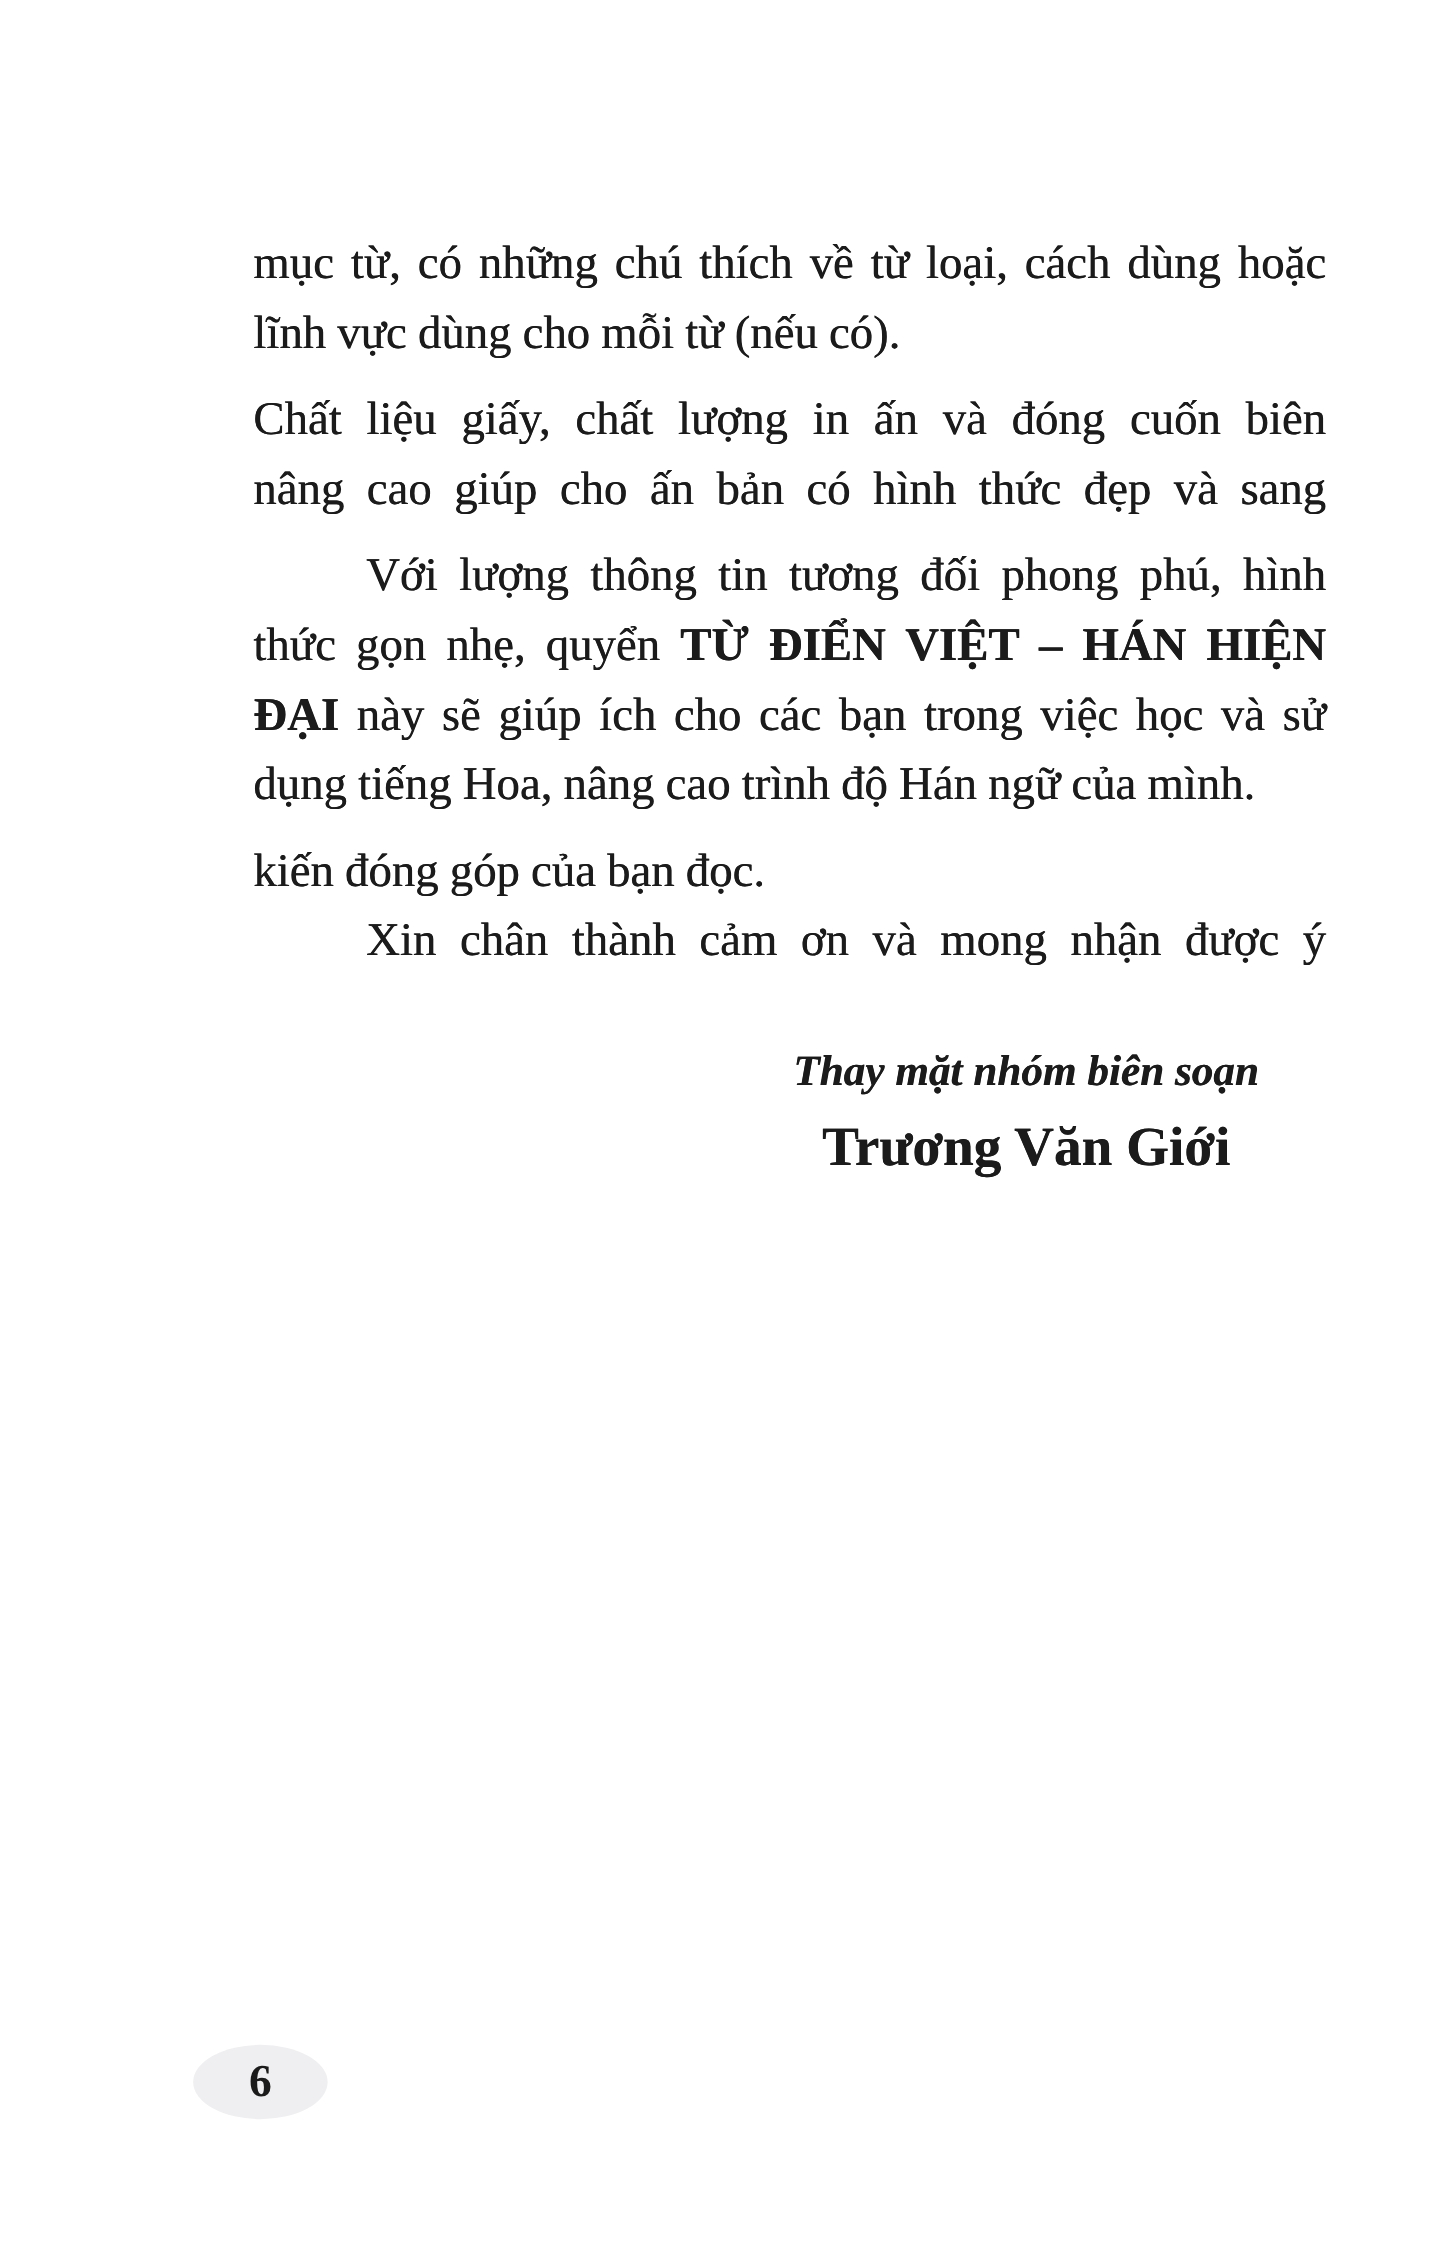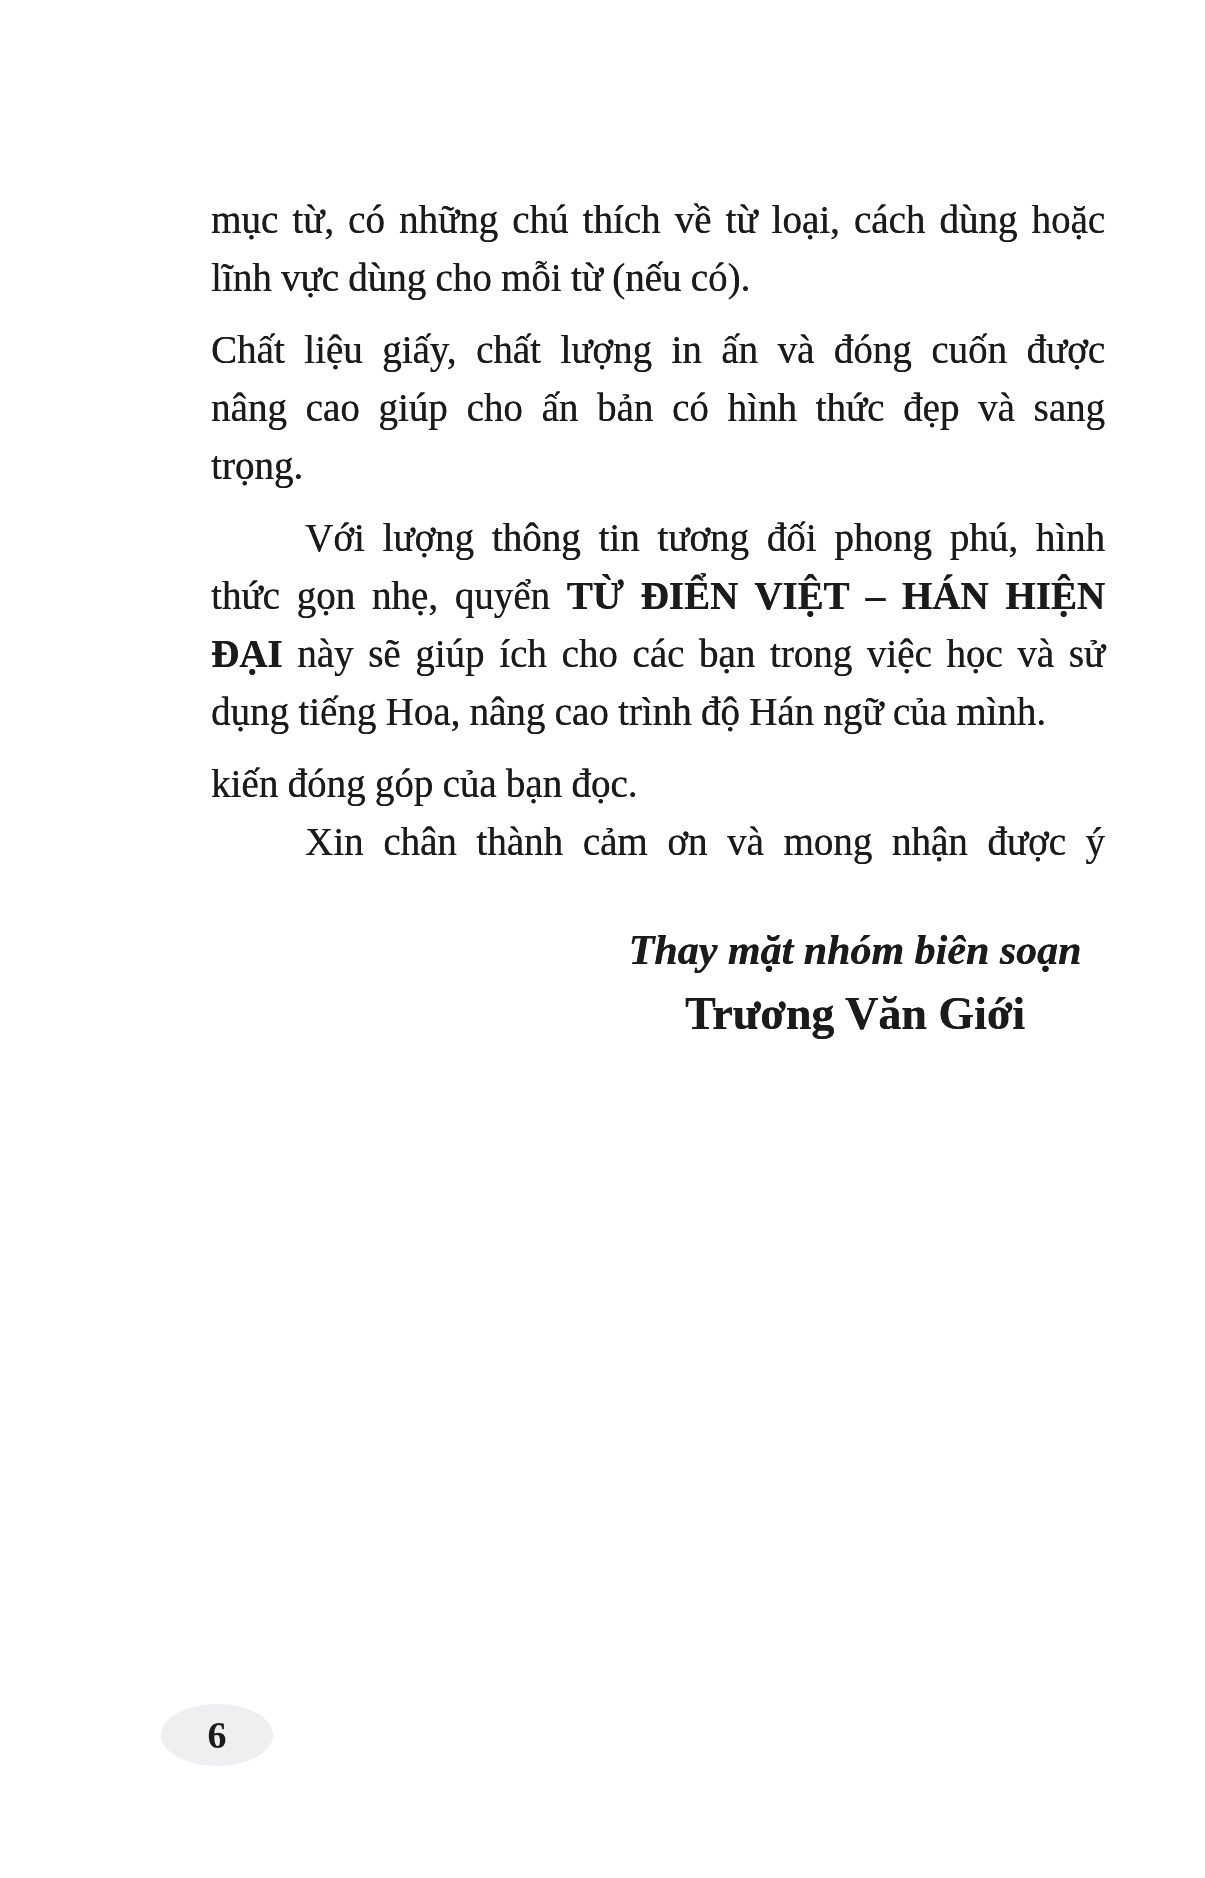--- a/index.html
+++ b/index.html
@@ -29,21 +29,21 @@
   .line.j{text-align:justify;text-align-last:justify;}
   .line.ind{text-indent:94px;}
   .line b{font-weight:bold;}
   .signature{
     margin:48px 0 0 auto;
     width:500px;
     text-align:center;
   }
   .sig-role{
     font-style:italic;font-weight:bold;
-    font-size:42px;line-height:62px;
+    font-size:36px;line-height:62px;
     text-shadow:0.35px 0 0 currentColor;
   }
   .sig-name{
     font-weight:bold;
     font-size:46px;line-height:66px;
     text-shadow:0.35px 0 0 currentColor;
   }
   .page-number-ellipse{
     position:absolute;
     left:116px;top:1704px;
@@ -70,23 +70,22 @@
 <div class="page" style="--page-bg: #ffffff; --ink: #1b1b1b; --ellipse-bg: #efeef0; --artifact: #ebebed;">
 
   <div class="content">
 
     <div id="paragraphs">
         <div class="para">
           <div class="line j"><span>mục từ, có những chú thích về từ loại, cách dùng hoặc</span></div>
           <div class="line"><span>lĩnh vực dùng cho mỗi từ (nếu có).</span></div>
         </div>
         <div class="para">
-          <div class="line j"><span>Chất liệu giấy, chất lượng in ấn và đóng cuốn được</span></div>
+          <div class="line j"><span>Chất liệu giấy, chất lượng in ấn và đóng cuốn biên</span></div>
           <div class="line j"><span>nâng cao giúp cho ấn bản có hình thức đẹp và sang</span></div>
-          <div class="line"><span>trọng.</span></div>
         </div>
         <div class="para">
           <div class="line j ind"><span>Với lượng thông tin tương đối phong phú, hình</span></div>
           <div class="line j"><span>thức gọn nhẹ, quyển </span><b>TỪ ĐIỂN VIỆT – HÁN HIỆN</b></div>
           <div class="line j"><b>ĐẠI</b><span> này sẽ giúp ích cho các bạn trong việc học và sử</span></div>
           <div class="line"><span>dụng tiếng Hoa, nâng cao trình độ Hán ngữ của mình.</span></div>
         </div>
         <div class="para">
           <div class="line"><span>kiến đóng góp của bạn đọc.</span></div>
           <div class="line j ind"><span>Xin chân thành cảm ơn và mong nhận được ý</span></div>

